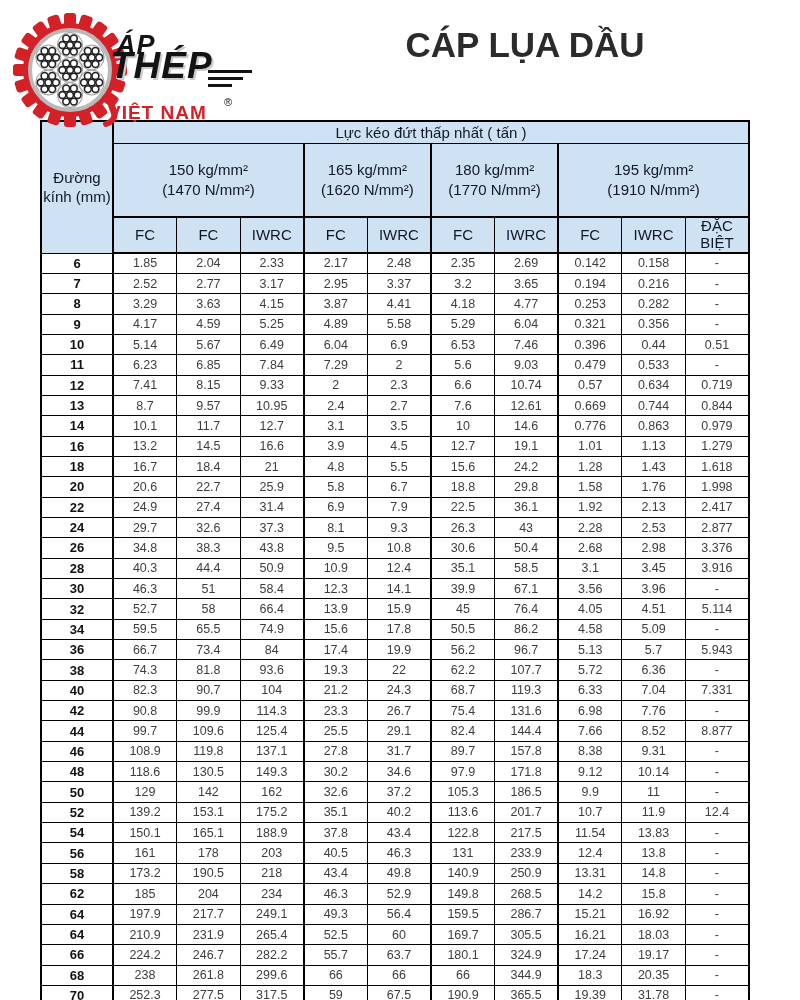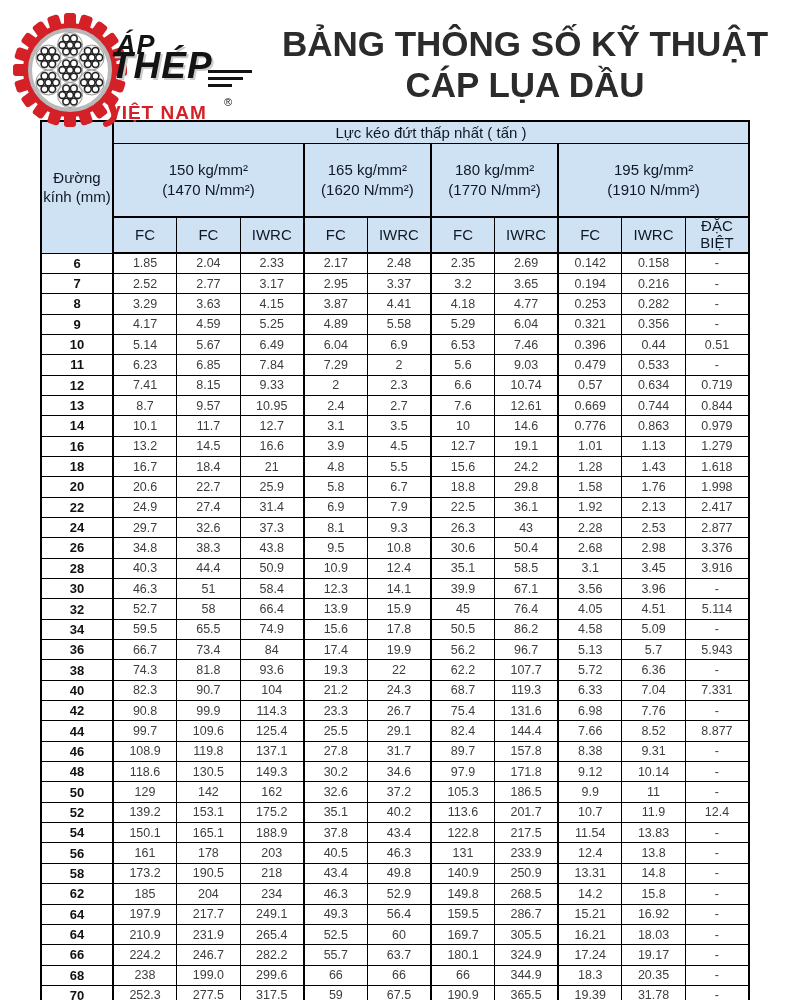--- a/index.html
+++ b/index.html
@@ -160,21 +160,20 @@
     <span class="logo-thep">THÉP</span>
     <span class="speedlines">
         <div></div>
         <div></div>
         <div></div>
       </span>
     <span class="logo-vn">VIỆT NAM</span>
     <span class="logo-reg">®</span>
   </div>
   <div class="title-block">
-    <div class="title-line1">BẢNG THÔNG SỐ KỸ THUẬT</div>
     <div class="title-line2">CÁP LỤA DẦU</div>
   </div>
 </div>
 
 <table class="spec">
   <colgroup id="table-cols">
       <col style="width: 72px;">
       <col>
       <col>
       <col>
@@ -674,21 +673,21 @@
         <td>63.7</td>
         <td class="thickL">180.1</td>
         <td>324.9</td>
         <td class="thickL">17.24</td>
         <td>19.17</td>
         <td>-</td>
       </tr>
       <tr class="data-row">
         <td class="diam">68</td>
         <td class="thickL">238</td>
-        <td>199.0</td>
+        <td>261.8</td>
         <td>299.6</td>
         <td class="thickL">66</td>
         <td>66</td>
         <td class="thickL">66</td>
         <td>344.9</td>
         <td class="thickL">18.3</td>
         <td>20.35</td>
         <td>-</td>
       </tr>
       <tr class="data-row">

